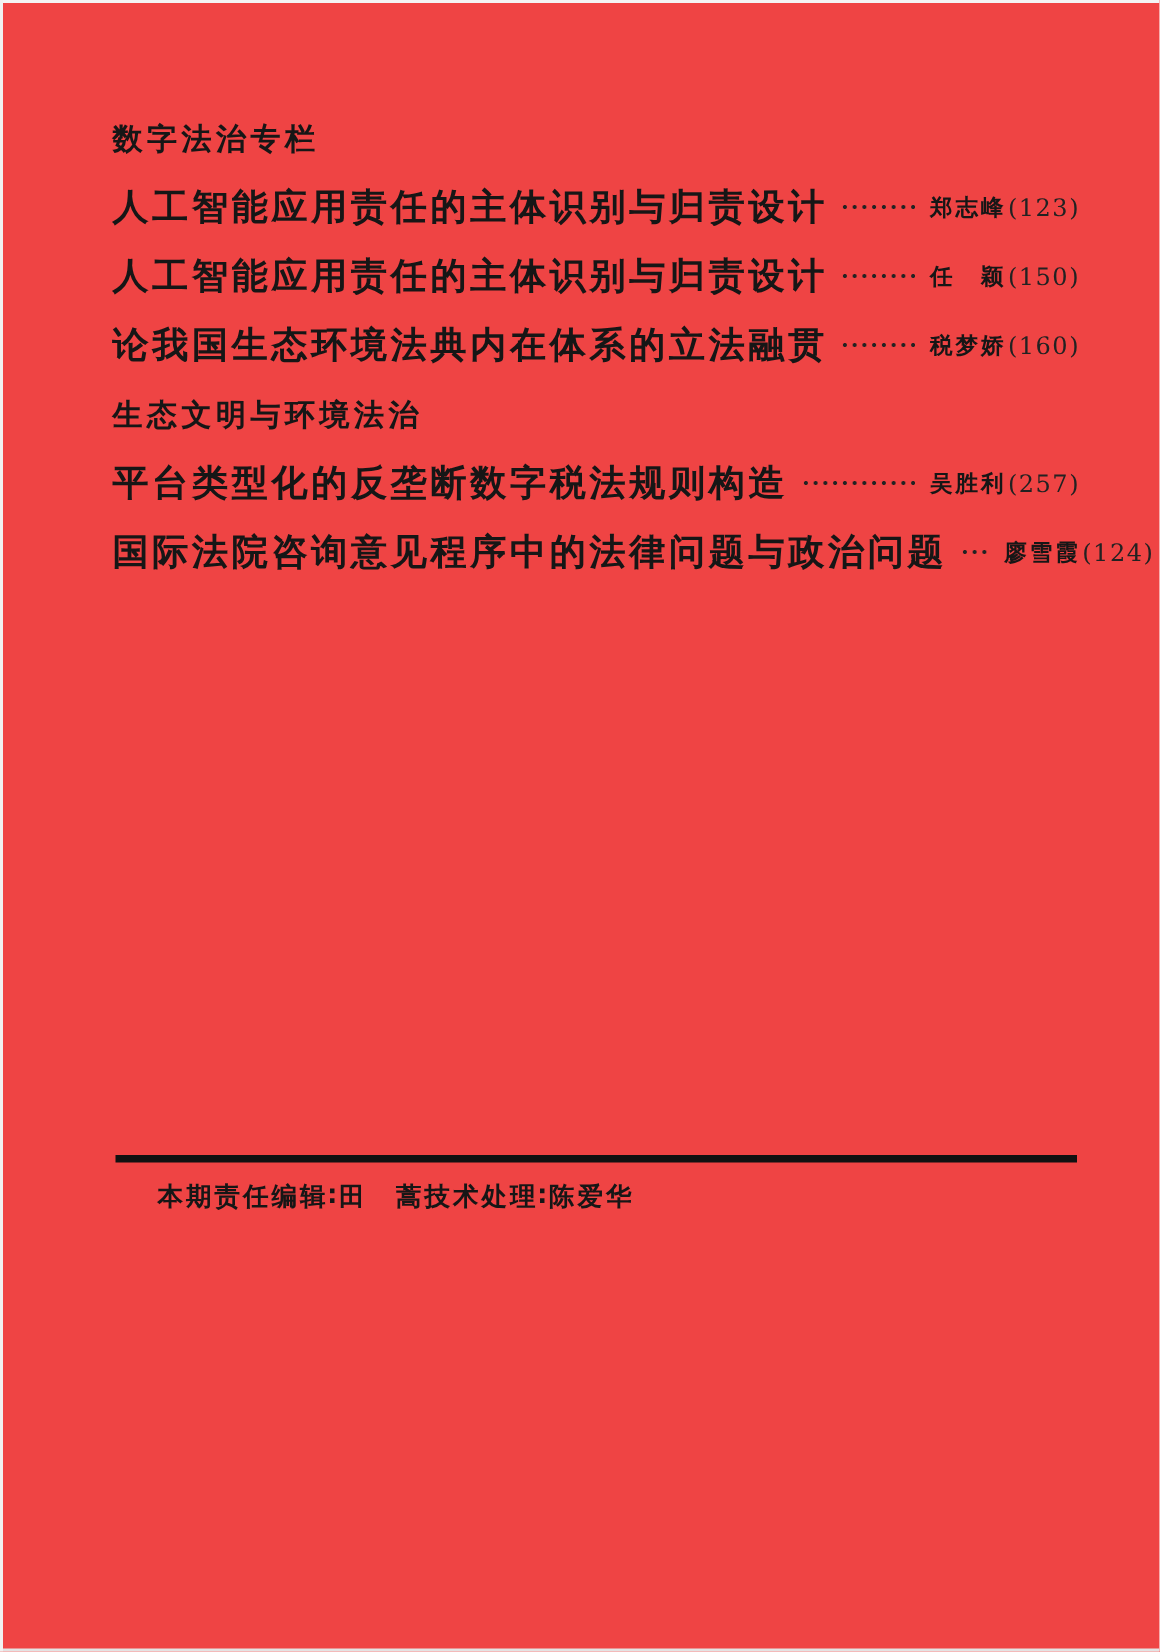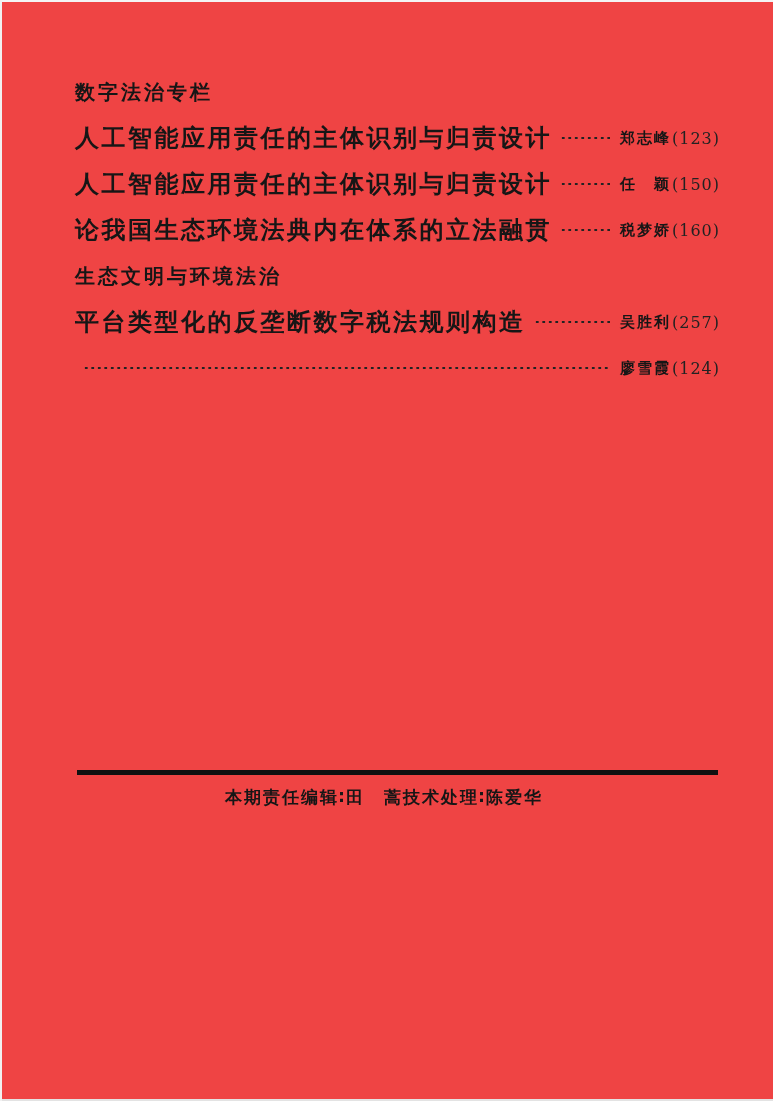--- a/index.html
+++ b/index.html
@@ -69,21 +69,21 @@
     left: 77px;
     right: 55px;
     top: 770px;
   }
   .footer-rule {
     height: 5px;
     background: #111111;
   }
   .footer-row {
     display: flex;
-    justify-content: center;
+    justify-content: flex-start;
     padding: 11px 55px 0 28px;
     font-size: 17px;
     font-weight: bold;
     letter-spacing: 2px;
     color: #161616;
     white-space: nowrap;
   }
 </style>
 </head>
 <body>
@@ -124,20 +124,21 @@
 
     <div class="row">
       <span class="entry-title">平台类型化的反垄断数字税法规则构造</span>
       <span class="leader"></span>
       <span class="entry-author">吴胜利</span>
       <span class="entry-page">(257)</span>
     </div>
 
 
     <div class="row">
+      <span class="entry-title">国际法院咨询意见程序中的法律问题与政治问题</span>
       <span class="leader"></span>
       <span class="entry-author">廖雪霞</span>
       <span class="entry-page">(124)</span>
     </div>
 
   </main>
 
   <footer class="footer">
     <div class="footer-rule"></div>
     <div class="footer-row">

